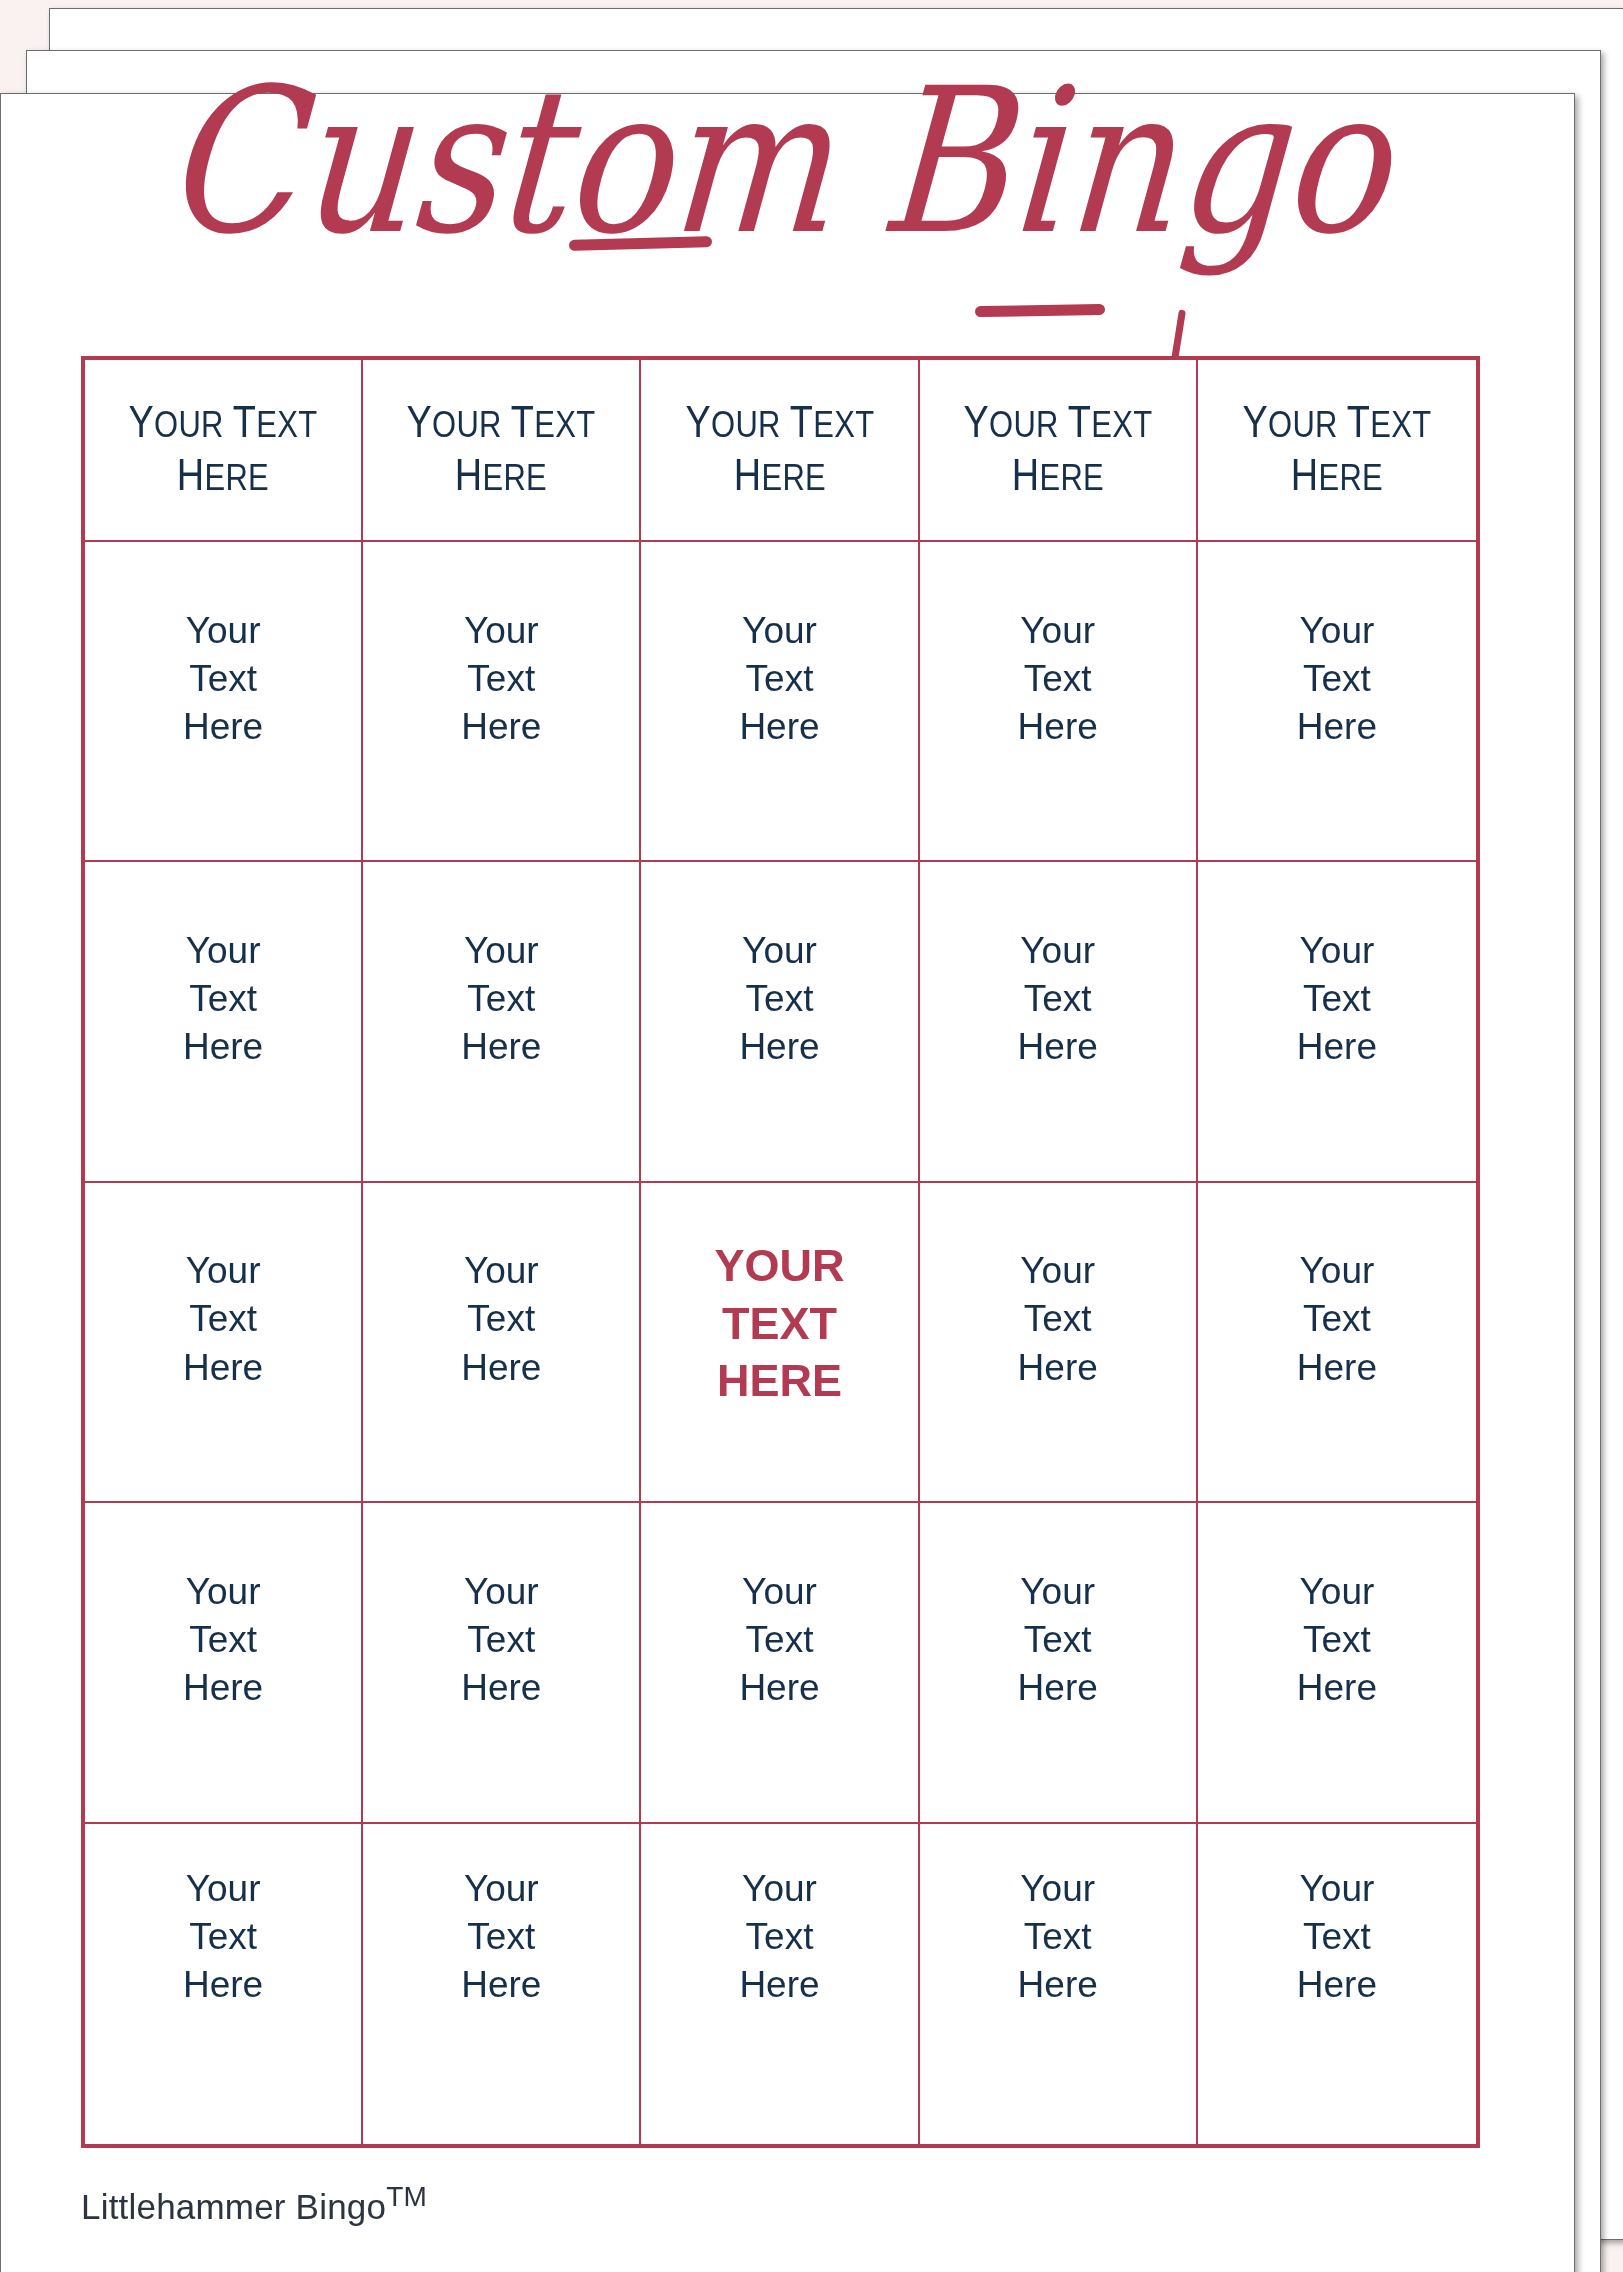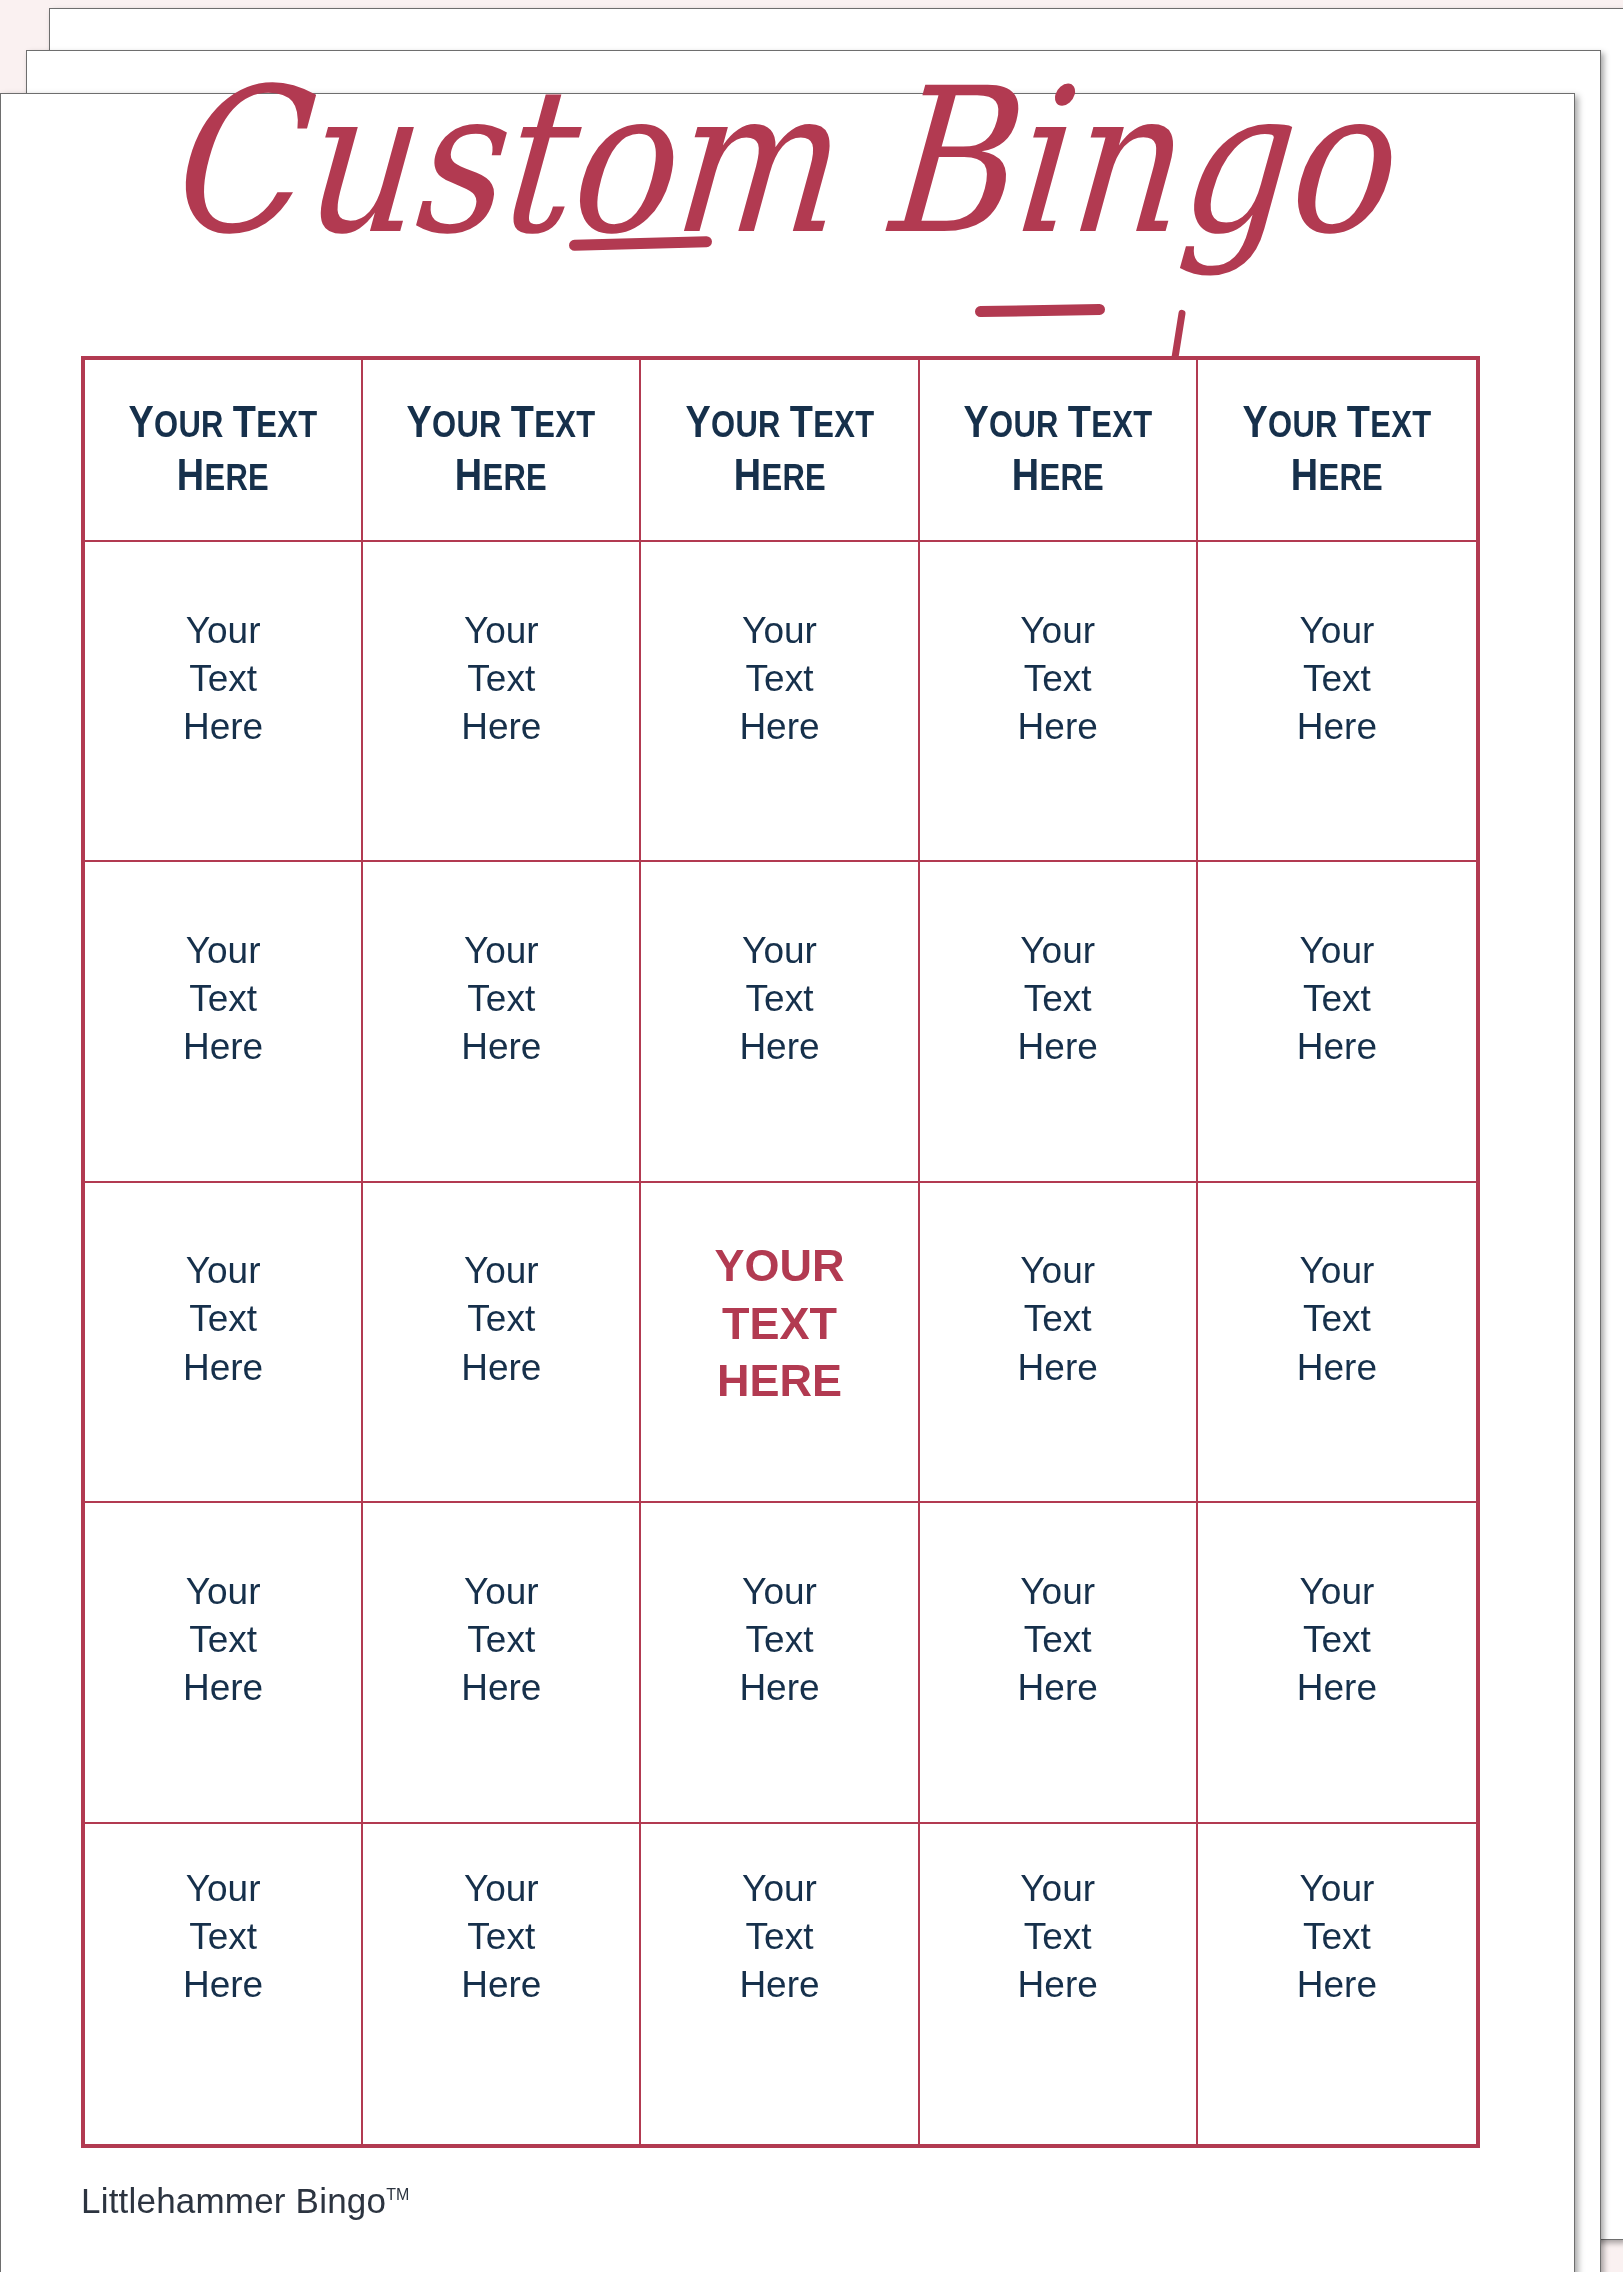--- a/index.html
+++ b/index.html
@@ -156,21 +156,21 @@
     text-align: center;
     background: #ffffff;
     overflow: hidden;
     position: relative;
   }
   .cell:nth-child(5n) { border-right: none; }
 
   
   .cell-header {
     font-family: "Liberation Sans", sans-serif;
-    font-weight: 700;
+    font-weight: 400;
     font-size: 0;
     color: #16304b;
     letter-spacing: 0.4px;
     line-height: 1.22;
     padding-bottom: 3.2px;
   }
   .cell-header .hdr-line {
     display: block;
     font-size: 36px;
     text-transform: uppercase;
@@ -208,21 +208,21 @@
     display: flex;
     justify-content: space-between;
     align-items: baseline;
     color: #2c3440;
     font-family: "Liberation Sans", sans-serif;
     font-weight: 400;
     font-size: 35px;
     letter-spacing: 0.2px;
   }
   .footer span { white-space: nowrap; }
-  .tm { font-size: 16px; vertical-align: super; }
+  .tm { font-size: 28px; vertical-align: super; }
 </style>
 </head>
 <body>
 
 <div class="sheet-stack">
 
   <div class="sheet sheet-back"></div>
   <div class="sheet sheet-mid"></div>
 
   <div class="sheet sheet-front">

